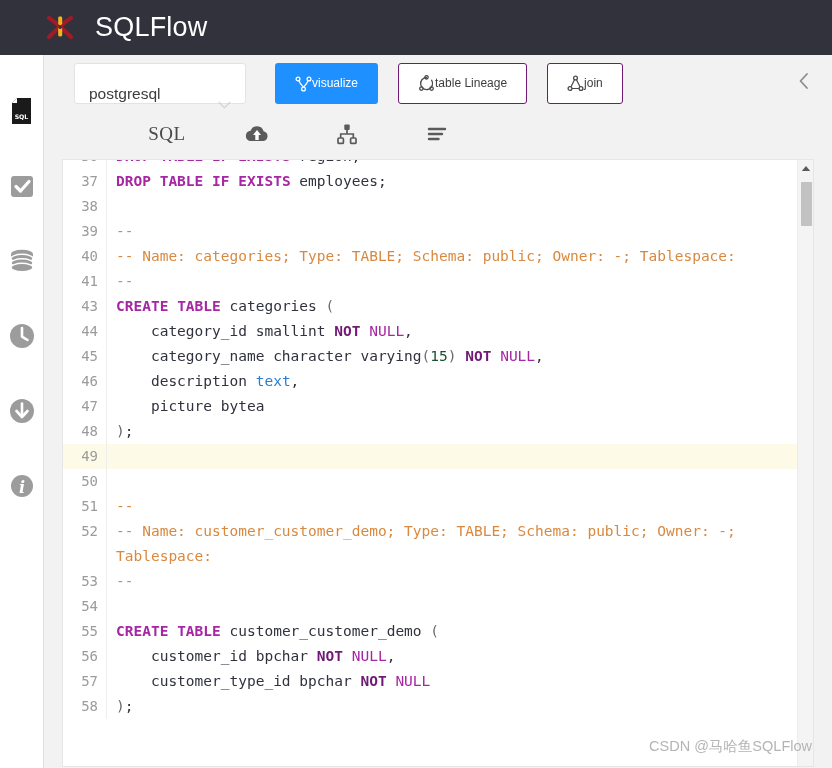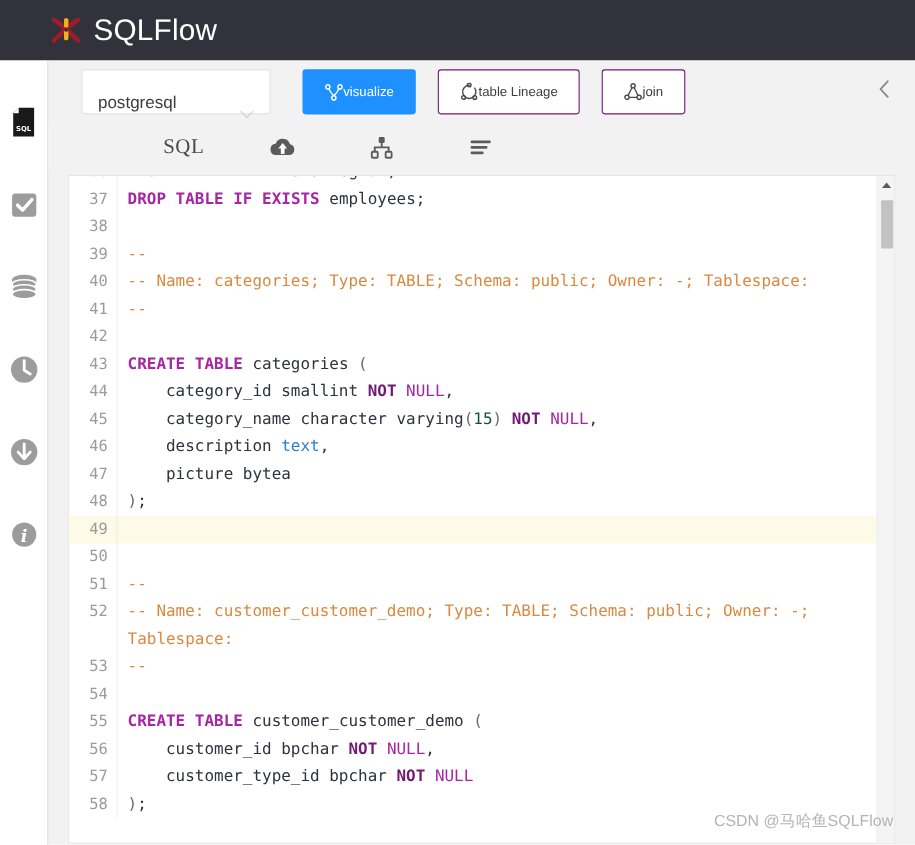--- a/index.html
+++ b/index.html
@@ -15,21 +15,21 @@
   
   .header {
     position: absolute; left: 0; top: 0; width: 832px; height: 55px;
     background: #32323c;
     display: flex; align-items: center;
   }
   .logo-wrap { display: flex; align-items: center; margin-left: 44px; }
   .logo-mark { width: 32px; height: 32px; position: relative; flex: none; }
   .brand-text {
     color: #ffffff; font-size: 27px; letter-spacing: 0.2px;
-    margin-left: 9px; font-weight: 400;
+    margin-left: 19px; font-weight: 400;
     font-family: "Liberation Sans", sans-serif;
   }
 
   
   .rail {
     position: absolute; left: 0; top: 55px; width: 43px; height: 713px;
     background: #ffffff;
     display: flex; flex-direction: column; align-items: center;
     padding-top: 18px;
   }
@@ -359,24 +359,20 @@
             </div>
             <div class="ln-row">
               <div class="gutter">40</div>
               <div class="code-line"><span class="cm">-- Name: categories; Type: TABLE; Schema: public; Owner: -; Tablespace:</span></div>
             </div>
             <div class="ln-row">
               <div class="gutter">41</div>
               <div class="code-line"><span class="cm">--</span></div>
             </div>
             <div class="ln-row">
-              <div class="gutter">42</div>
-              <div class="code-line">&nbsp;</div>
-            </div>
-            <div class="ln-row">
               <div class="gutter">43</div>
               <div class="code-line"><span class="k">CREATE</span><span> </span><span class="k">TABLE</span><span> categories </span><span class="pn">(</span></div>
             </div>
             <div class="ln-row">
               <div class="gutter">44</div>
               <div class="code-line"><span>    category_id smallint </span><span class="kr">NOT</span><span> </span><span class="kp">NULL</span><span>,</span></div>
             </div>
             <div class="ln-row">
               <div class="gutter">45</div>
               <div class="code-line"><span>    category_name character varying</span><span class="pn">(</span><span class="nu">15</span><span class="pn">)</span><span> </span><span class="kr">NOT</span><span> </span><span class="kp">NULL</span><span>,</span></div>

